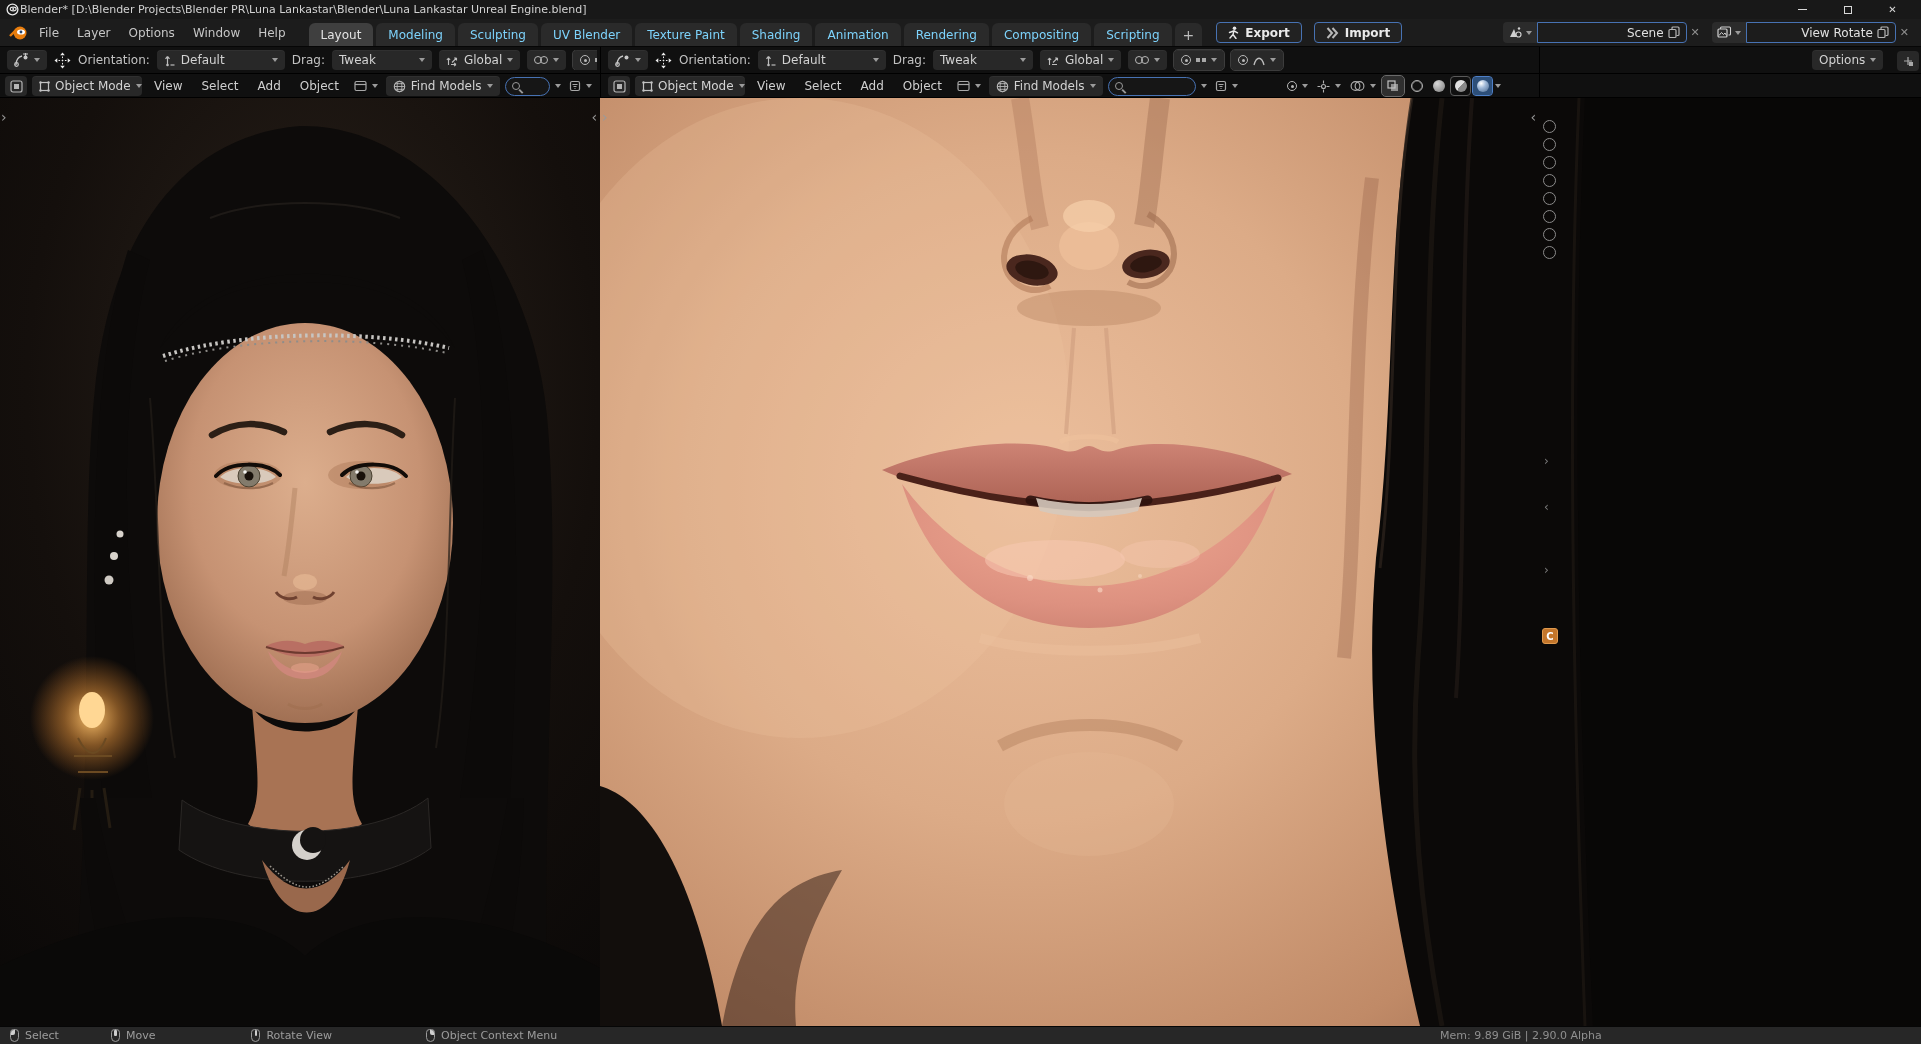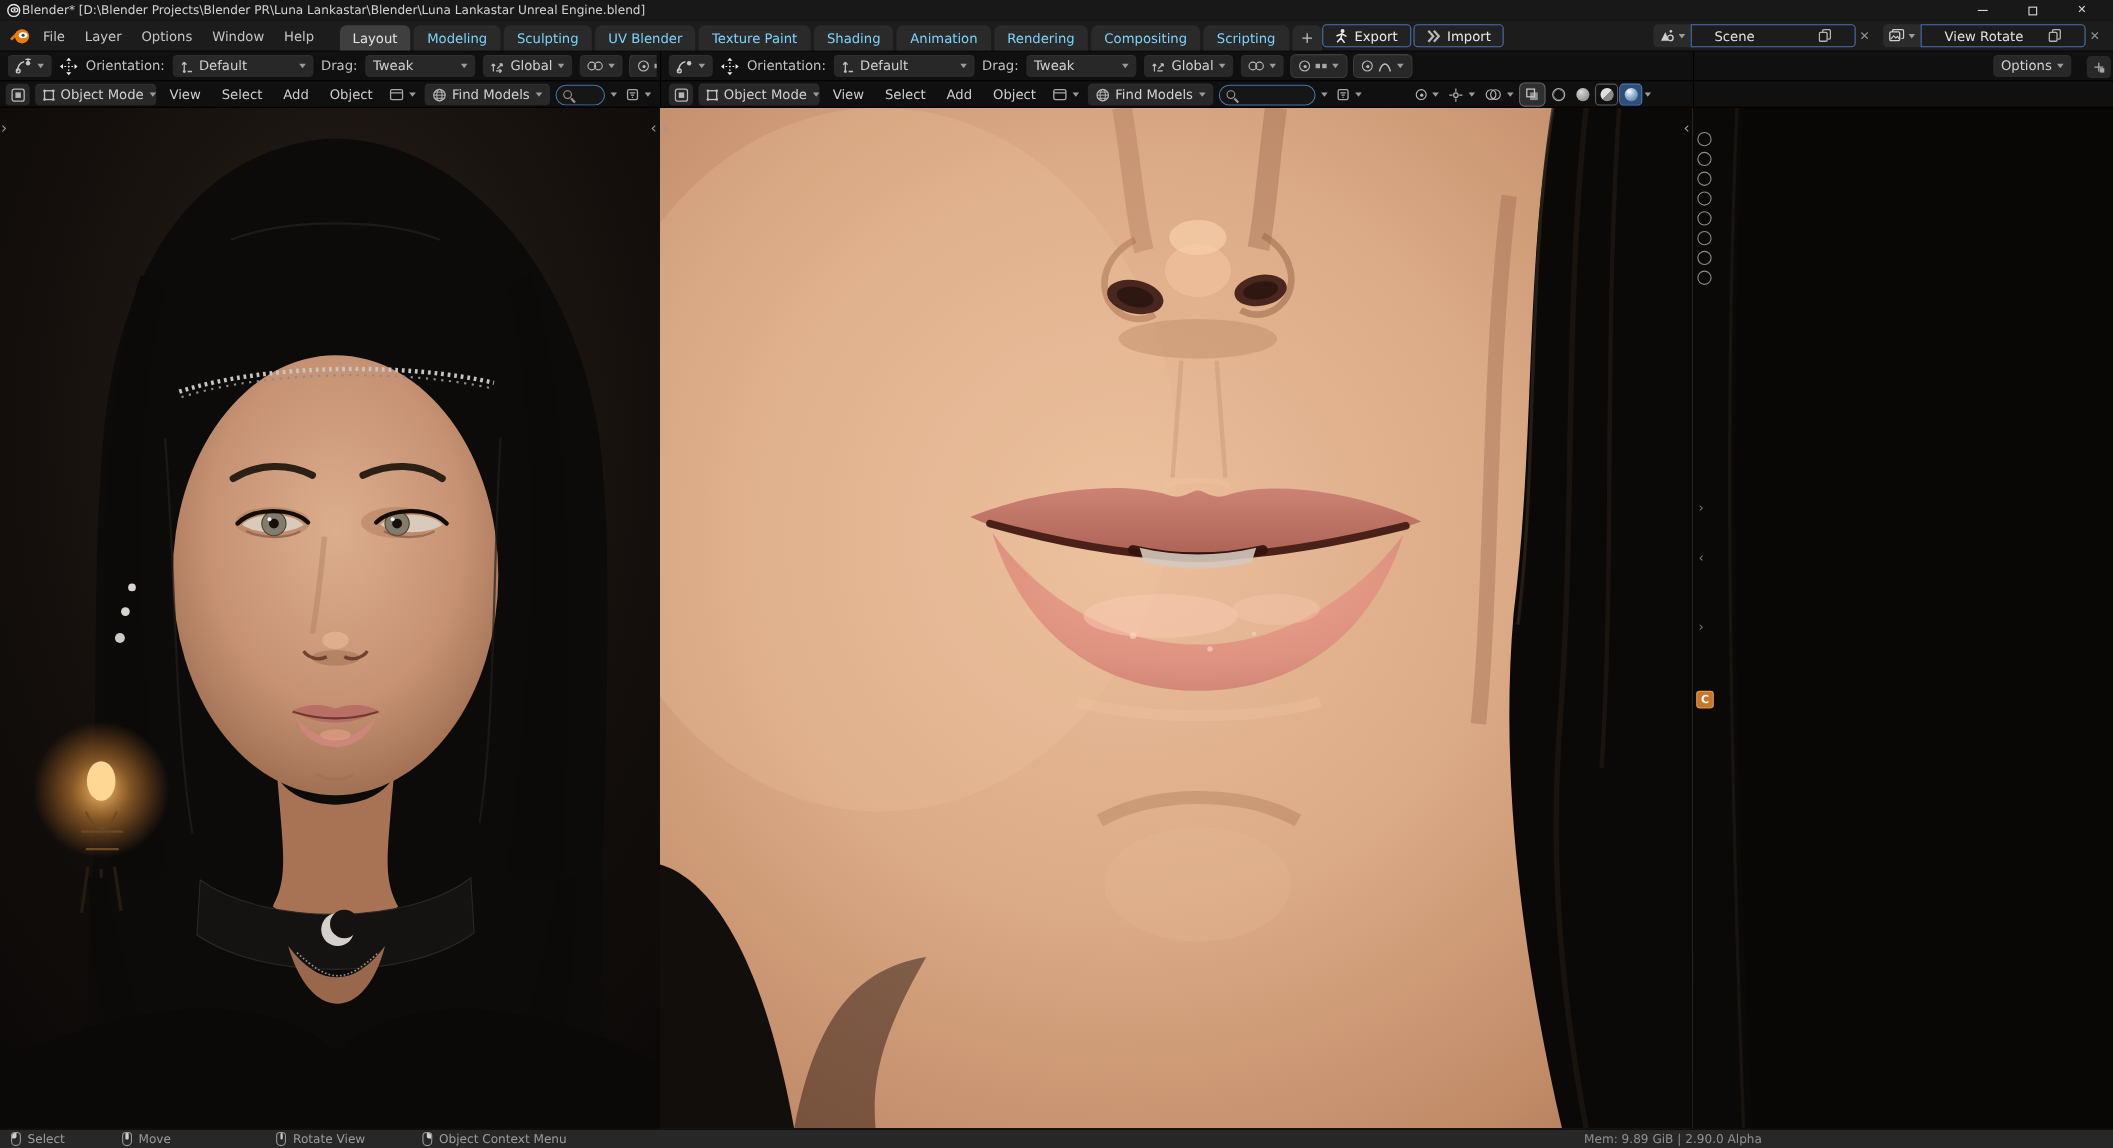--- a/index.html
+++ b/index.html
@@ -16,26 +16,26 @@
   .winbtn { width:45px; height:19px; display:flex; align-items:center; justify-content:center; color:#d8d8d8; font-size:10px; cursor:default; }
   .minbar { width:9px; height:1px; background:#d8d8d8; }
   .maxbox { width:8px; height:8px; border:1px solid #d8d8d8; }
   
   .topbar { height:28px; background:#1c1c1c; display:flex; align-items:center; padding:0 8px; border-bottom:1px solid #060606; }
   .menu { padding:3px 9px; color:#c6c6c6; border-radius:3px; }
   .tabs { display:flex; gap:3px; margin-left:14px; align-self:flex-end; }
   .tab { height:23px; padding:0 12px; display:flex; align-items:center; background:#2a2a2a; color:#7dd3fc; border-radius:6px 6px 0 0; font-size:12px; white-space:nowrap; }
   .tab.active { background:#3f3f3f; color:#e2e2e2; }
   .tab.plus { padding:0 8px; color:#bdbdbd; font-size:14px; }
-  .expimp { display:flex; gap:2px; }
+  .expimp { display:flex; margin-left:14px; gap:12px;font-weight:bold; }
   .blue-btn { height:21px; display:flex; align-items:center; gap:6px; padding:0 11px; background:#222; border:1px solid #4772b3; color:#eaeaea; border-radius:4px; }
   .idsel { display:flex; align-items:center; margin-left:auto; gap:8px; }
   .idgroup { display:flex; align-items:center; }
   .icon-drop { height:21px; display:flex; align-items:center; gap:3px; padding:0 5px; background:#2b2b2b; border-radius:4px 0 0 4px; }
-  .idfield { height:21px; width:150px; display:flex; align-items:center; background:#1c1c1c; border:1px solid #4772b3; border-radius:0 4px 4px 0; padding:0 21px; color:#e0e0e0; gap:4px; }
+  .idfield { height:21px; width:150px; display:flex; align-items:center; background:#1c1c1c; border:1px solid #4772b3; border-radius:0 4px 4px 0; padding:0 6px; color:#e0e0e0; gap:4px;text-align:right; }
   .idfield .val { flex:1; }
   .xbtn { color:#8e8e8e; font-size:11px; padding:0 4px; }
   
   .chev { width:0; height:0; border-left:3.5px solid transparent; border-right:3.5px solid transparent; border-top:4.5px solid #9b9b9b; display:inline-block; flex:none; }
   .pill { display:inline-flex; align-items:center; gap:5px; background:#282828; border-radius:4px; padding:0 7px; height:20px; color:#d2d2d2; box-shadow:inset 0 1px 0 rgba(255,255,255,.04); white-space:nowrap; flex:none; }
   .pill.ghost { background:transparent; box-shadow:none; padding:0 3px; }
   .lbl { color:#c2c2c2; white-space:nowrap; flex:none; }
   .ring { width:10px; height:10px; border:1.4px solid #b8b8b8; border-radius:50%; display:flex; align-items:center; justify-content:center; flex:none; }
   .ring.sm { width:8px; height:8px; }
   .ring .dot { width:3px; height:3px; background:#b8b8b8; border-radius:50%; }
@@ -648,20 +648,20 @@
       <span>Select</span>
     </div>
     <div class="hint" style="margin-left:52px">
       <span class="mouse mmb"></span>
       <span>Move</span>
     </div>
     <div class="hint" style="margin-left:96px">
       <span class="mouse mmb"></span>
       <span>Rotate View</span>
     </div>
-    <div class="hint" style="margin-left:52px">
+    <div class="hint" style="margin-left:94px">
       <span class="mouse rmb"></span>
       <span>Object Context Menu</span>
     </div>
     <span class="mem">Mem: 9.89 GiB | 2.90.0 Alpha</span>
   </div>
 
 </div>
 
 </body></html>

